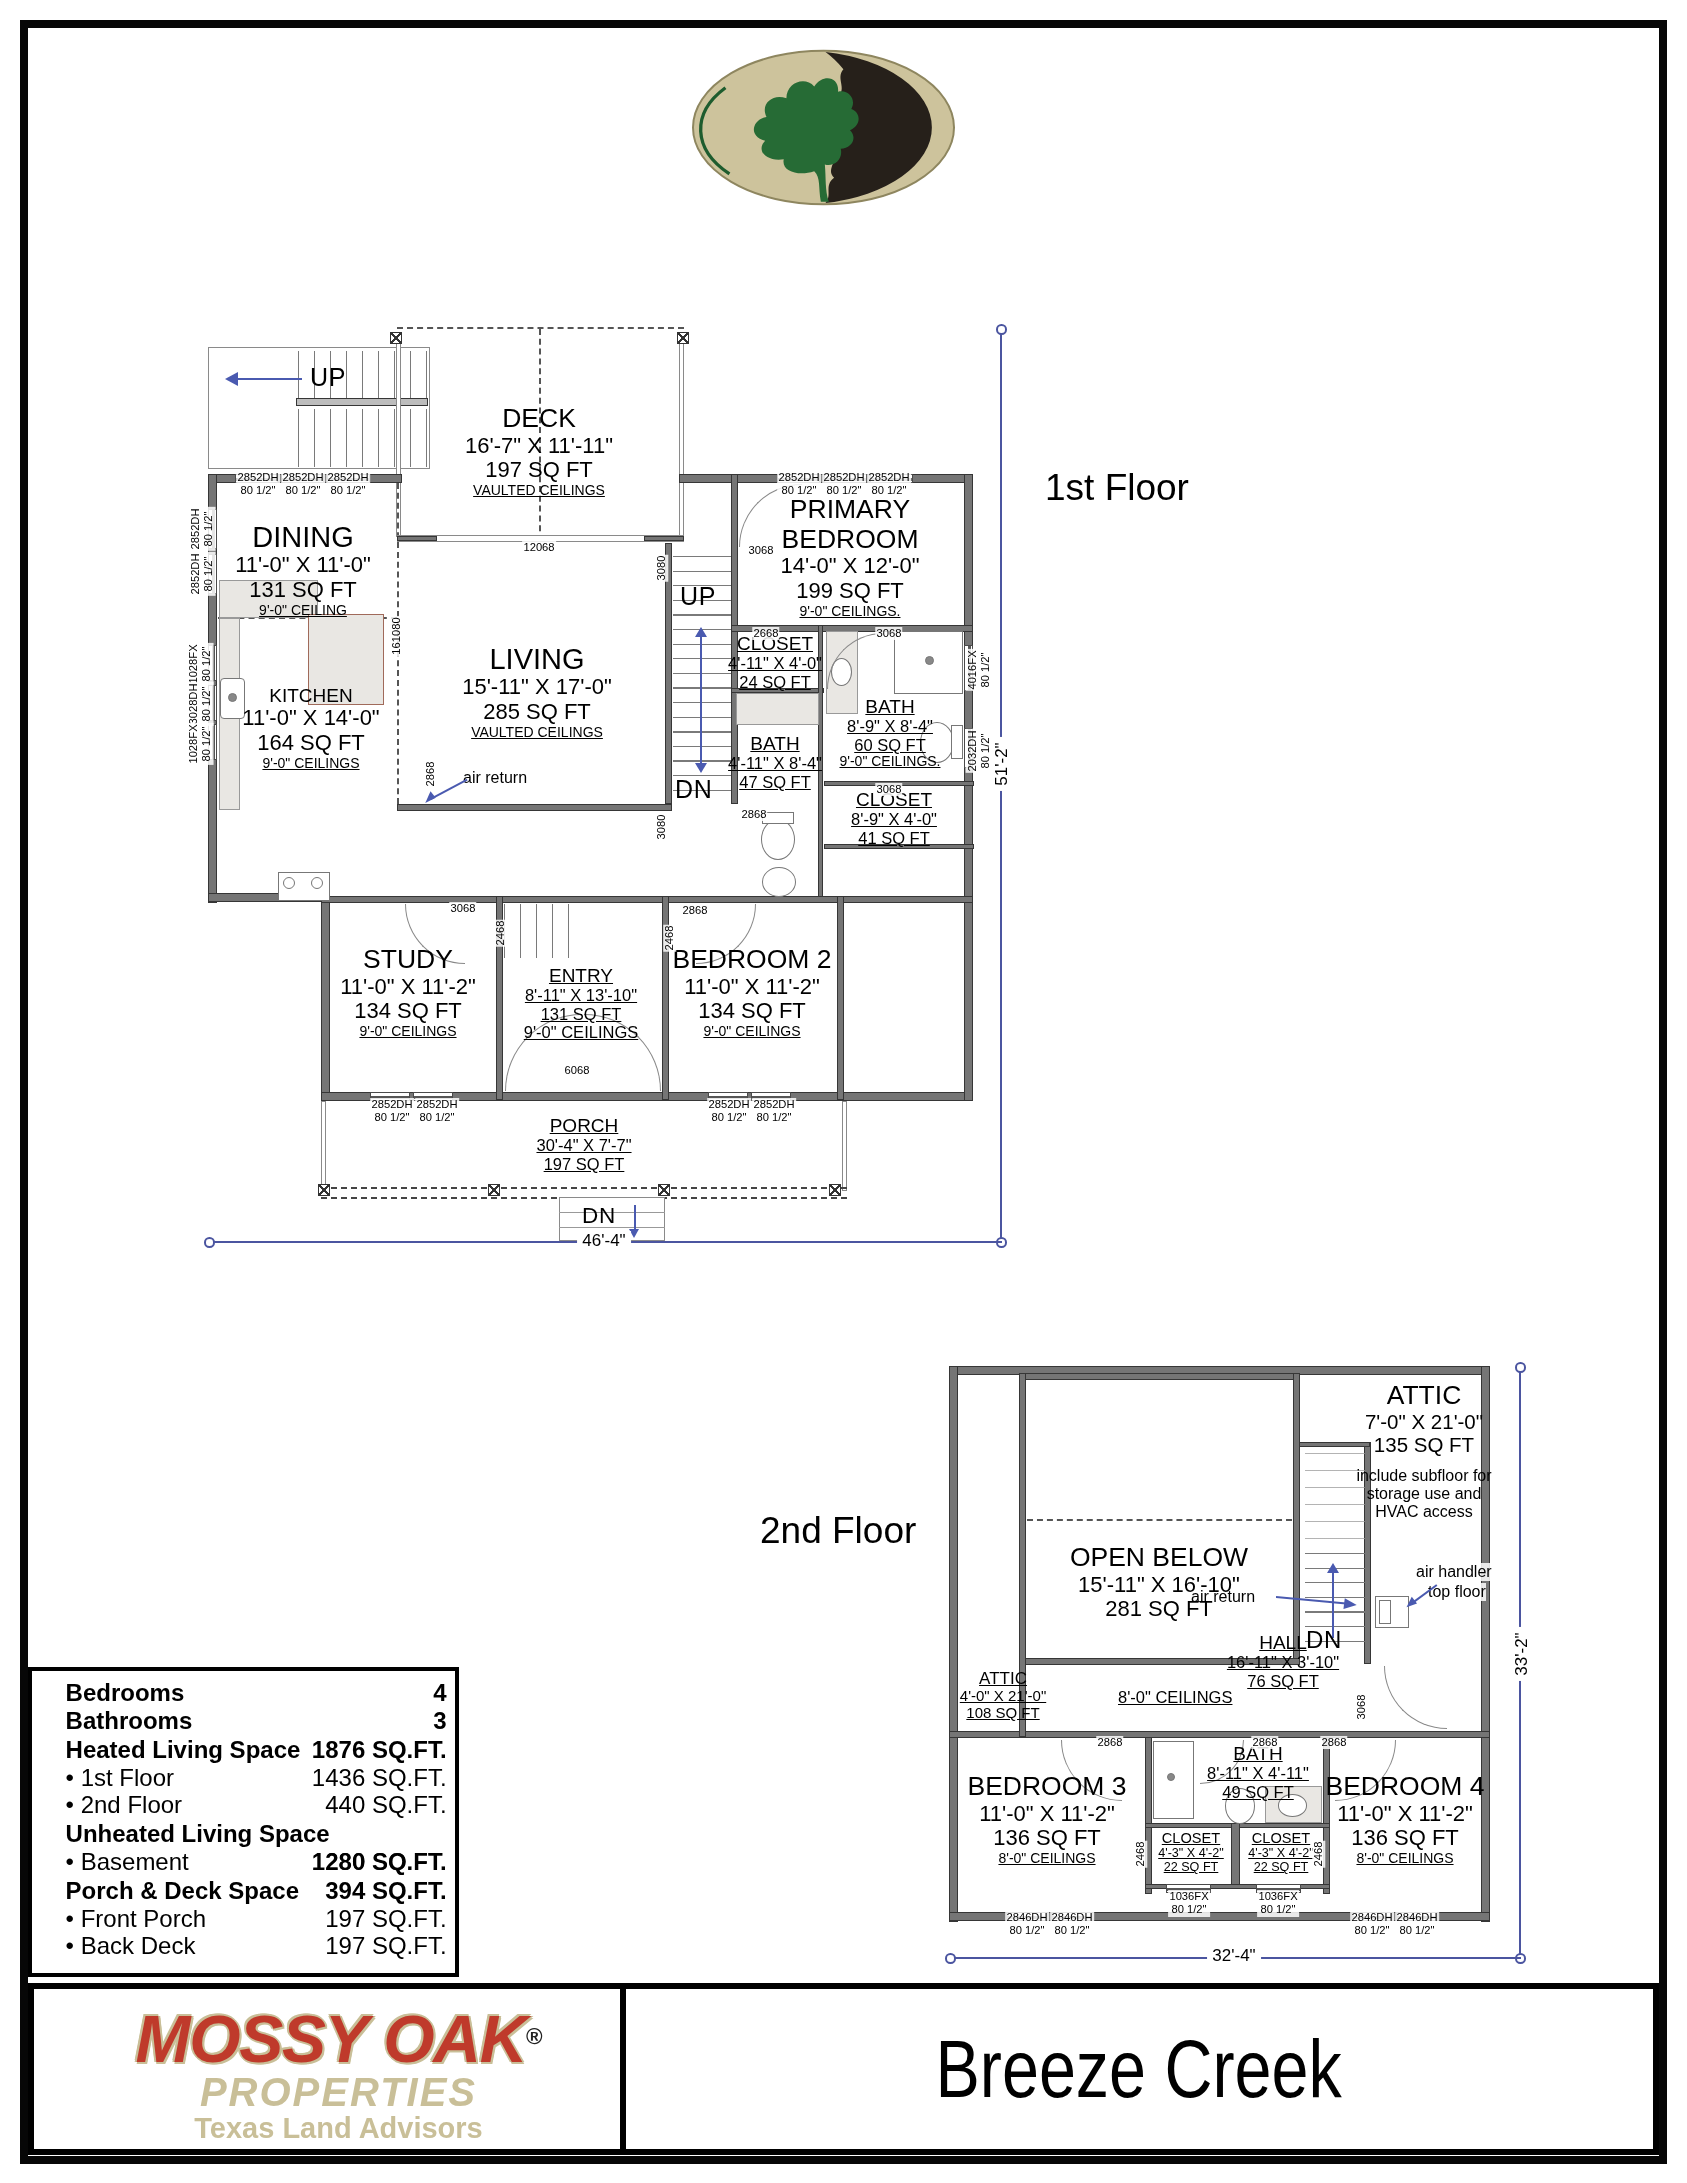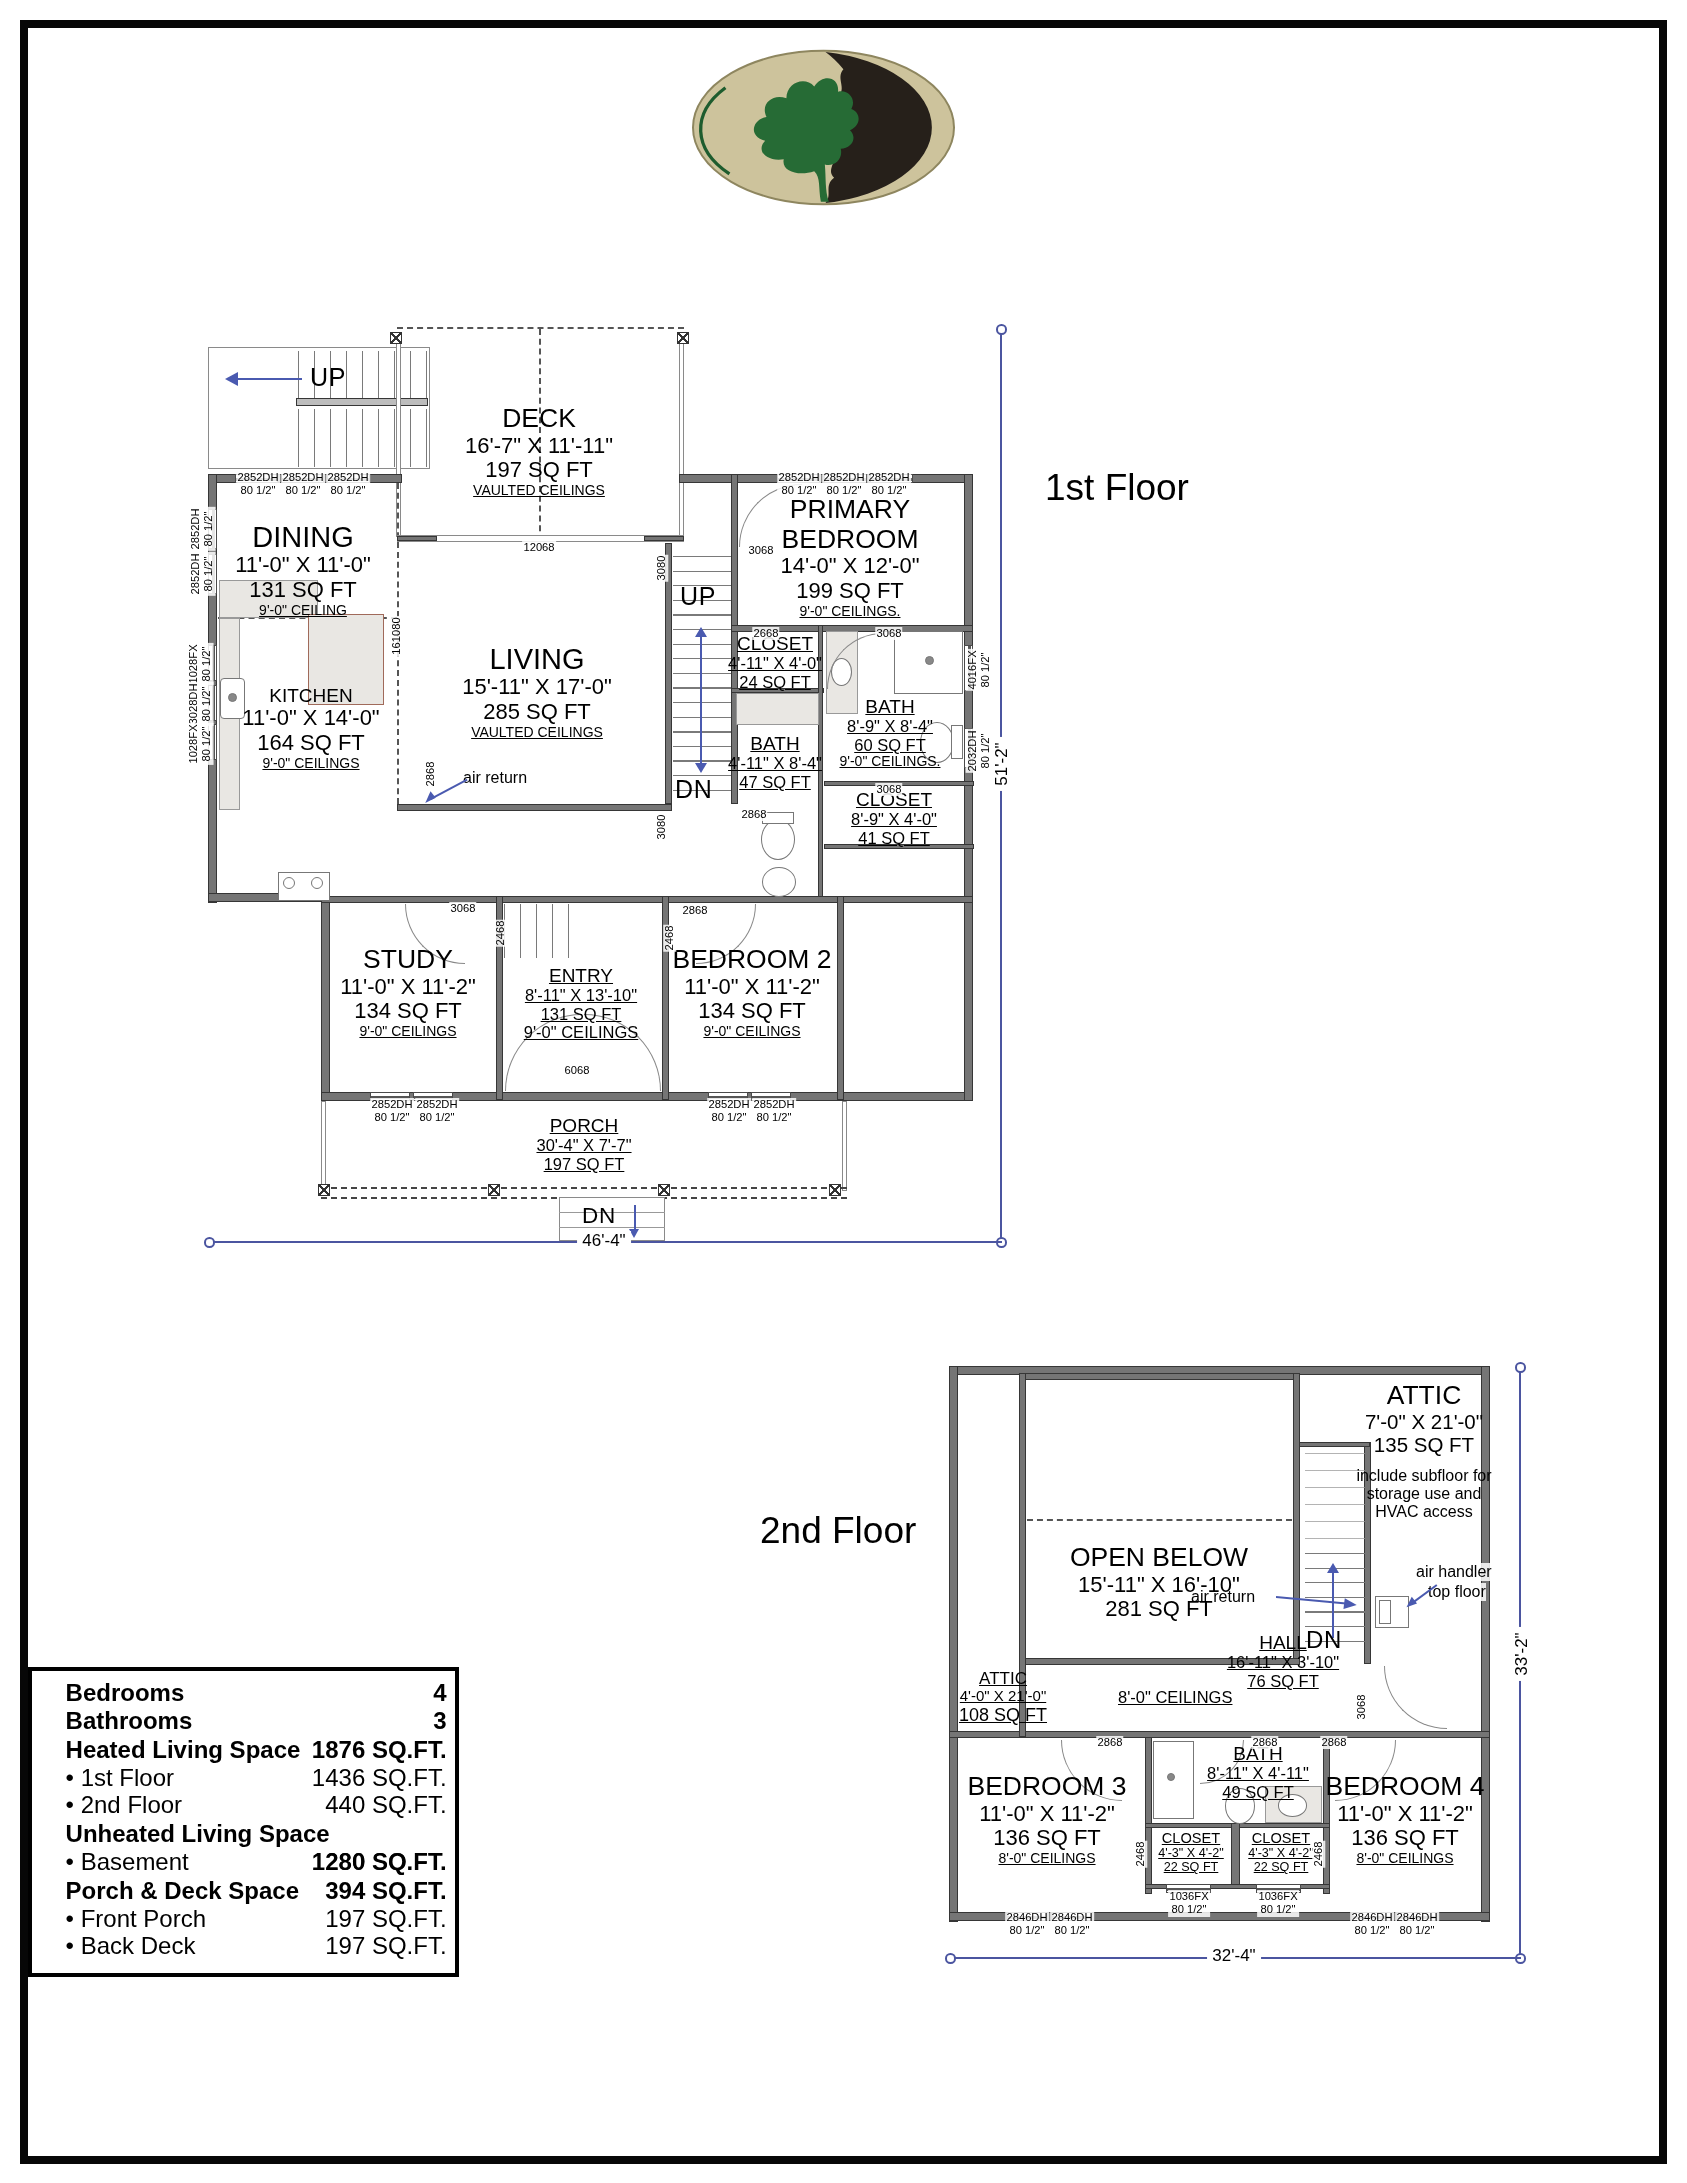--- a/index.html
+++ b/index.html
@@ -467,21 +467,21 @@
     <span class="a" style="font-size:20.5px">135 SQ FT</span>
   </div>
   <div class="rl plain" style="left:1424px;top:1467px">
     <span class="note3">include subfloor for</span>
     <span class="note3">storage use and</span>
     <span class="note3">HVAC access</span>
   </div>
   <div class="rl xs" style="left:1003px;top:1669px">
     <span class="n" style="font-size:17px">ATTIC</span>
     <span class="d" style="font-size:15px">4'-0" X 21'-0"</span>
-    <span class="a" style="font-size:18px">108 SQ FT</span>
+    <span class="a" style="font-size:15px">108 SQ FT</span>
   </div>
   <div class="ann" style="left:1118px;top:1688px;font-size:16.5px;text-decoration:underline">8'-0" CEILINGS</div>
   <div class="rl sm" style="left:1283px;top:1632px">
     <span class="n">HALL</span>
     <span class="d">16'-11" X 3'-10"</span>
     <span class="a">76 SQ FT</span>
   </div>
   <div class="rl sm" style="left:1258px;top:1743px">
     <span class="n">BATH</span>
     <span class="d">8'-11" X 4'-11"</span>
@@ -605,14 +605,23 @@
     <div class="trow bullet" style="top:234px">
         <span class="tl">Front Porch</span>
         <span class="tv">197 SQ.FT.</span>
       </div>
     <div class="trow bullet" style="top:261px">
         <span class="tl">Back Deck</span>
         <span class="tv">197 SQ.FT.</span>
       </div>
   </div>
 
+  <div id="footer">
+    <div class="brand1"><span>MOSSY OAK</span><span class="breg">®</span></div>
+    <div class="brand2">PROPERTIES</div>
+    <div class="brand3">Texas Land Advisors</div>
+    <div id="fdivider"></div>
+    <div id="ptitle">
+        <span>Breeze Creek</span>
+      </div>
+  </div>
 </div>
 
 
 </body></html>

